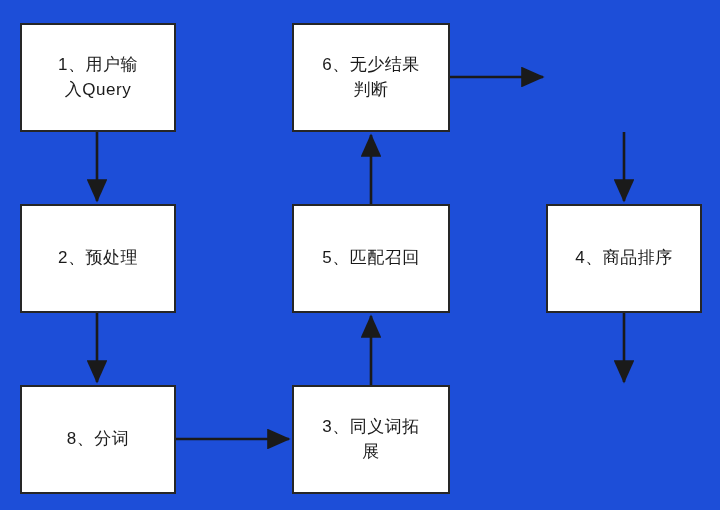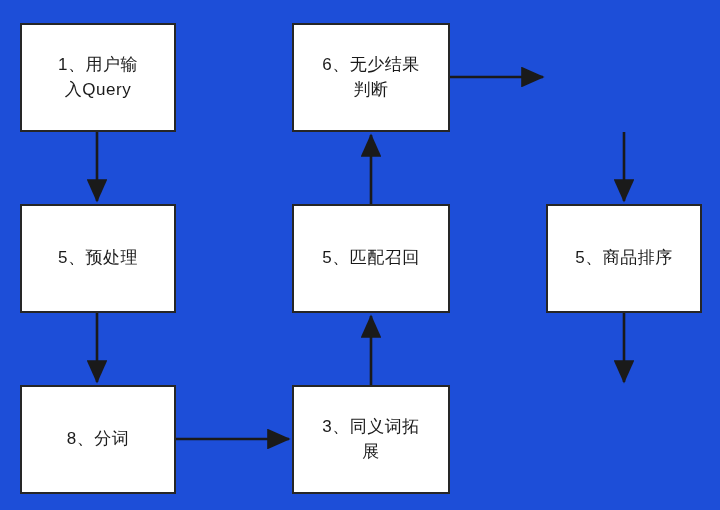--- a/index.html
+++ b/index.html
@@ -85,21 +85,21 @@
 
     <line x1="624" y1="313" x2="624" y2="382" stroke="#1a1a1a" stroke-width="2.6" marker-end="url(#arrowhead)"></line>
   </svg>
 
   <div class="node col-1 row-1">
     <span class="node-label">1、用户输
 入Query</span>
   </div>
 
   <div class="node col-1 row-2">
-    <span class="node-label">5、预处理</span>
+    <span class="node-label">2、预处理</span>
   </div>
 
   <div class="node col-1 row-3">
     <span class="node-label">8、分词</span>
   </div>
 
   <div class="node col-2 row-3">
     <span class="node-label">3、同义词拓
 展</span>
   </div>
@@ -108,17 +108,17 @@
     <span class="node-label">5、匹配召回</span>
   </div>
 
   <div class="node col-2 row-1">
     <span class="node-label">6、无少结果
 判断</span>
   </div>
 
 
   <div class="node col-3 row-2">
-    <span class="node-label">5、商品排序</span>
+    <span class="node-label">4、商品排序</span>
   </div>
 
 
 </div>
 
 </body></html>

